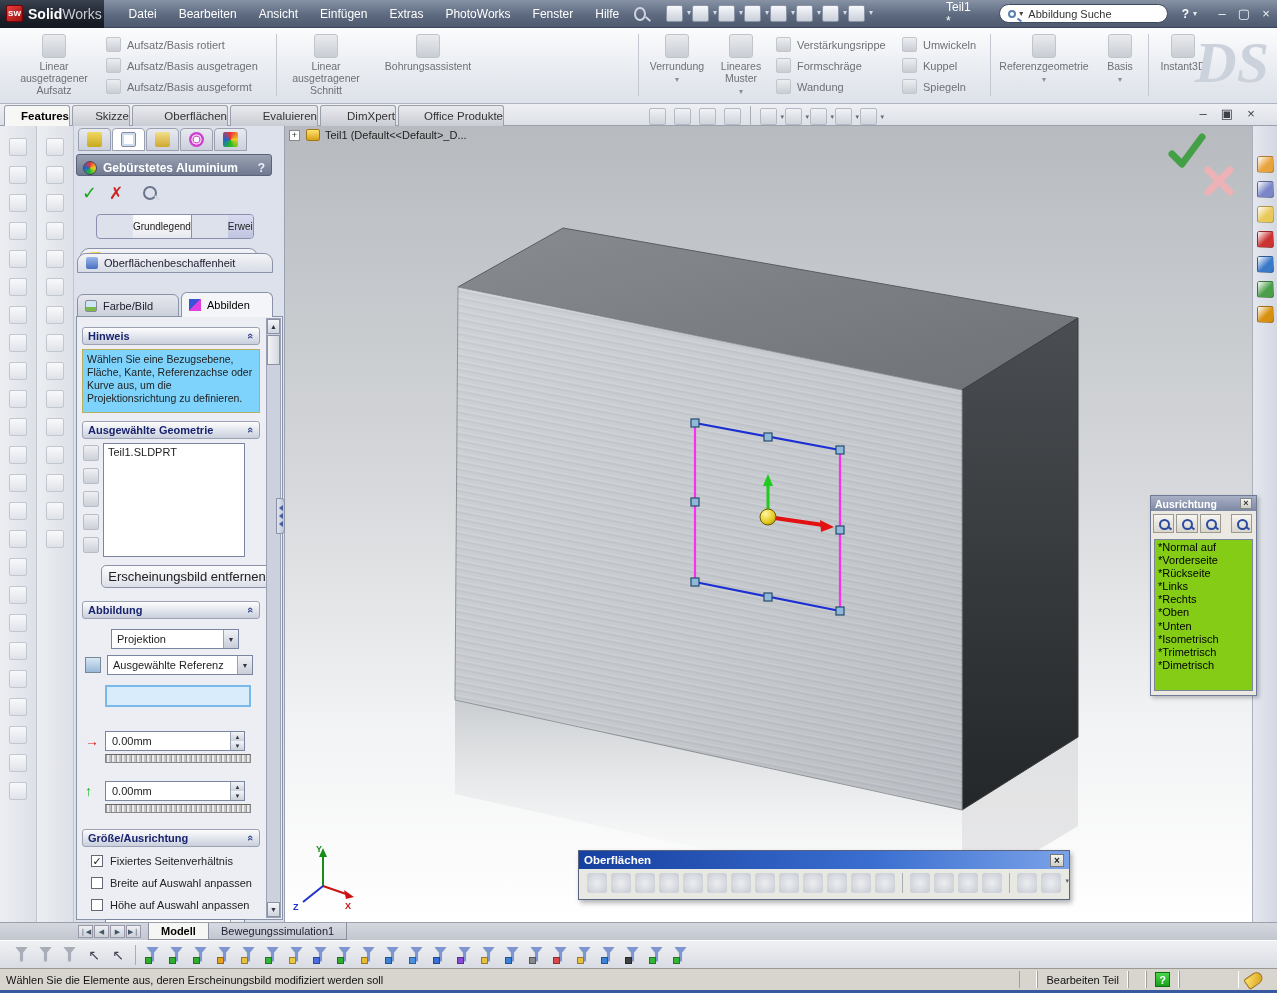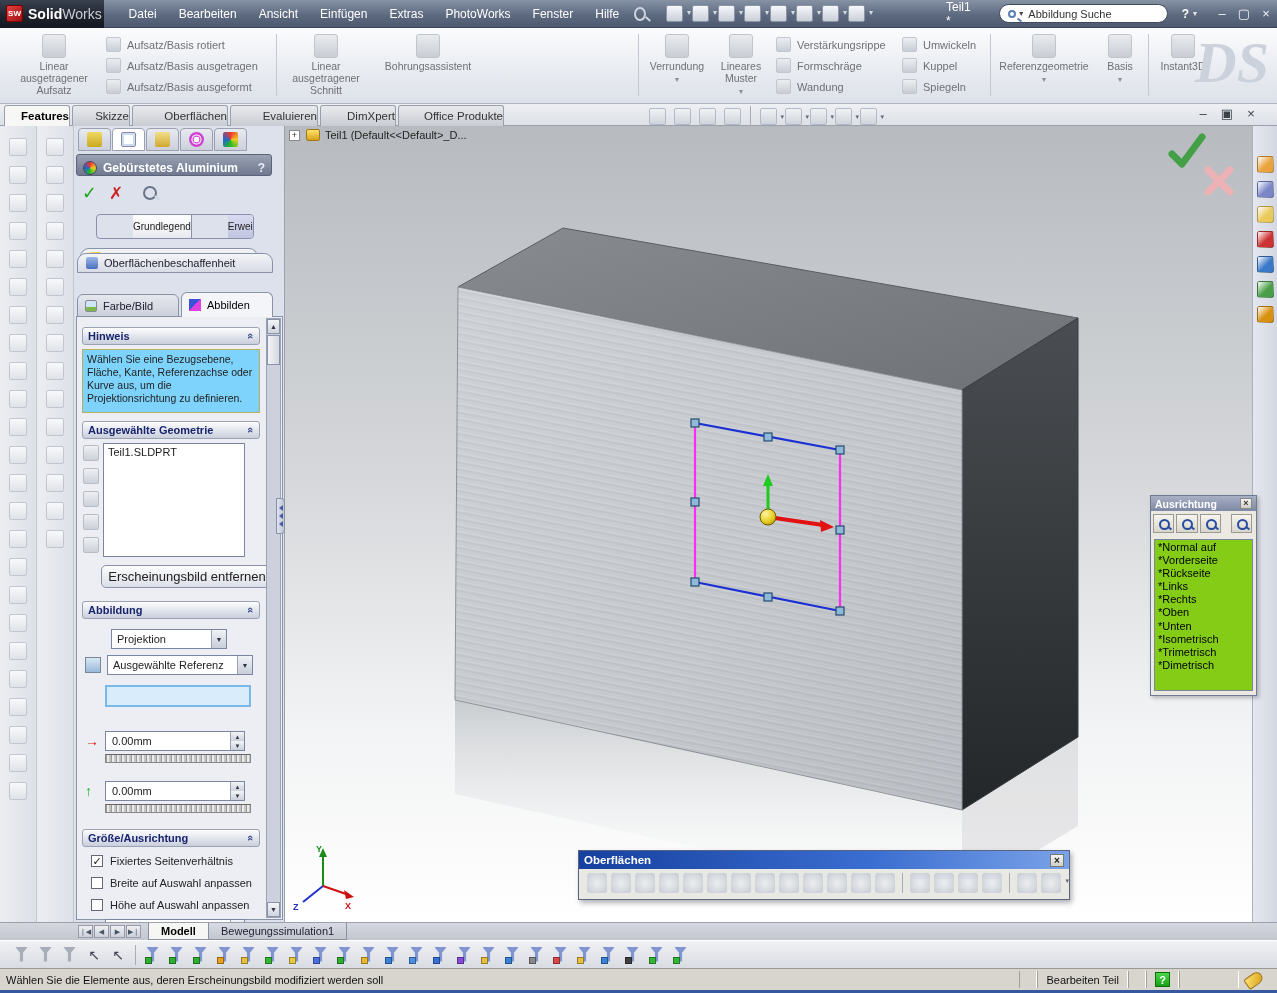--- a/index.html
+++ b/index.html
@@ -472,21 +472,21 @@
           </div>
         <div id="selgeo-list">
           <div>Teil1.SLDPRT</div>
         </div>
         <div id="removebtn">Erscheinungsbild entfernen</div>
 
         <div class="rollhead" style="top:284px;">
           <span>Abbildung</span>
             <span class="chev">«</span>
         </div>
-        <div class="dd" style="left:34px;top:312px;width:116px;gap:44px;">
+        <div class="dd" style="left:34px;top:312px;width:128px;gap:44px;">
           <span>Projektion</span>
             <span class="ddbtn">▼</span>
         </div>
         <span style="position:absolute;left:8px;top:340px;width:16px;height:16px;background:linear-gradient(#d8e8f4,#9ab8d8);border:1px solid #789;"></span>
         <div class="dd" style="left:30px;top:338px;width:146px;">
           <span>Ausgewählte Referenz</span>
             <span class="ddbtn">▼</span>
         </div>
         <div id="bluebox"></div>
 

